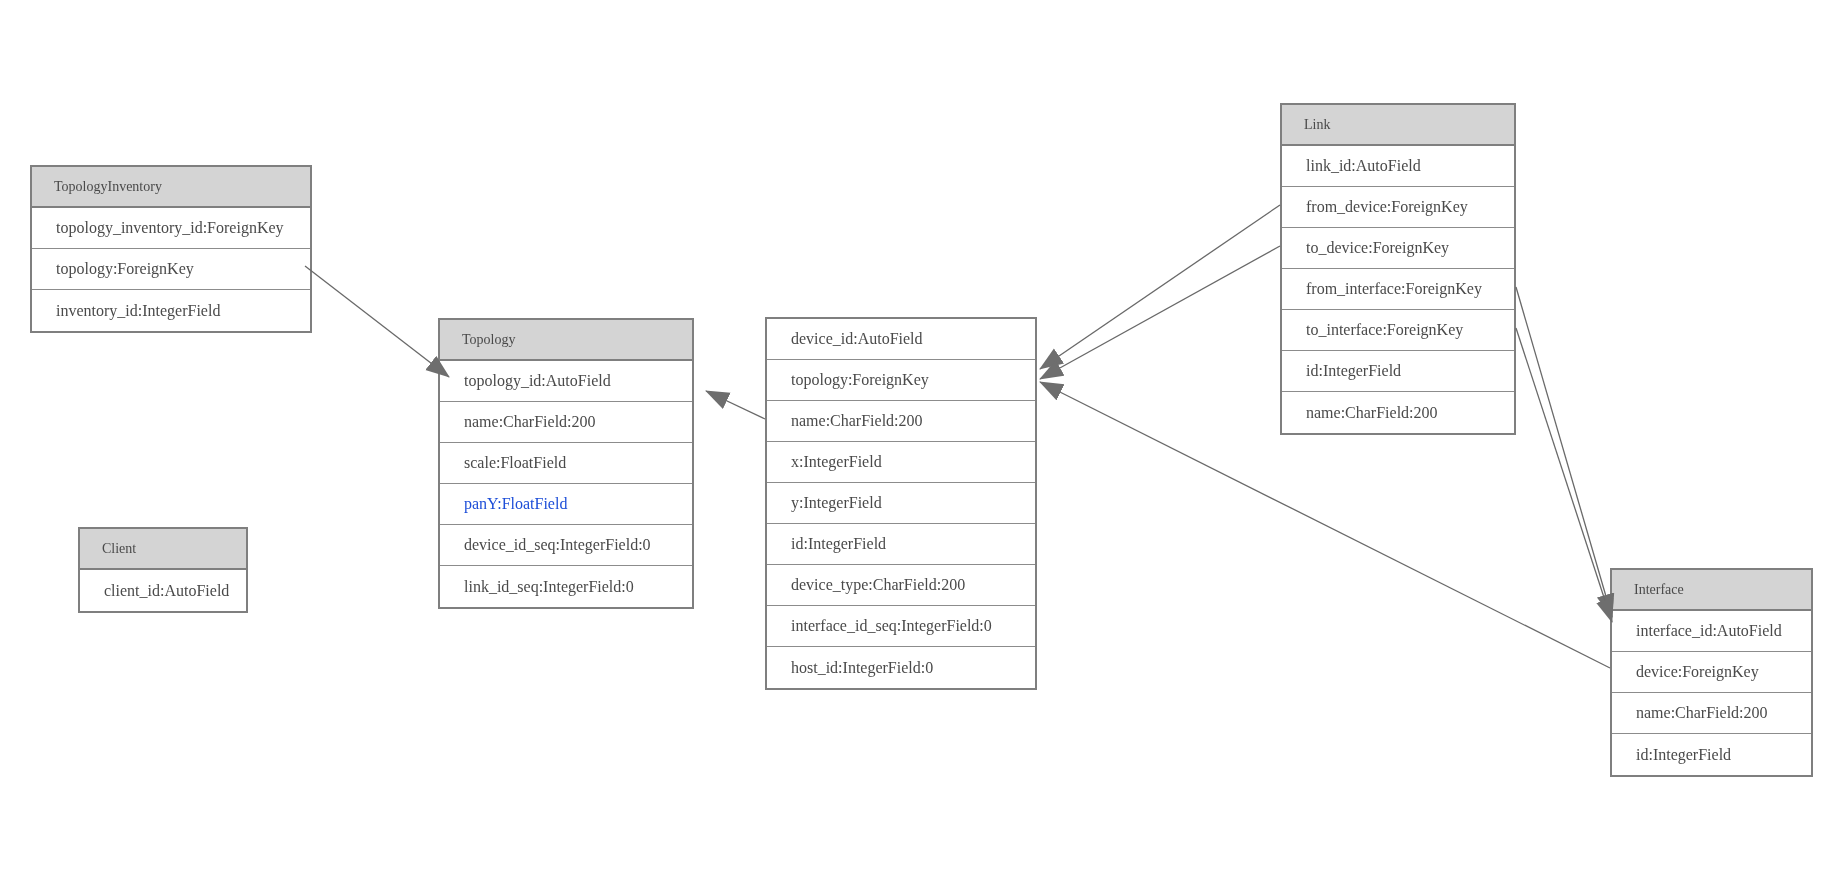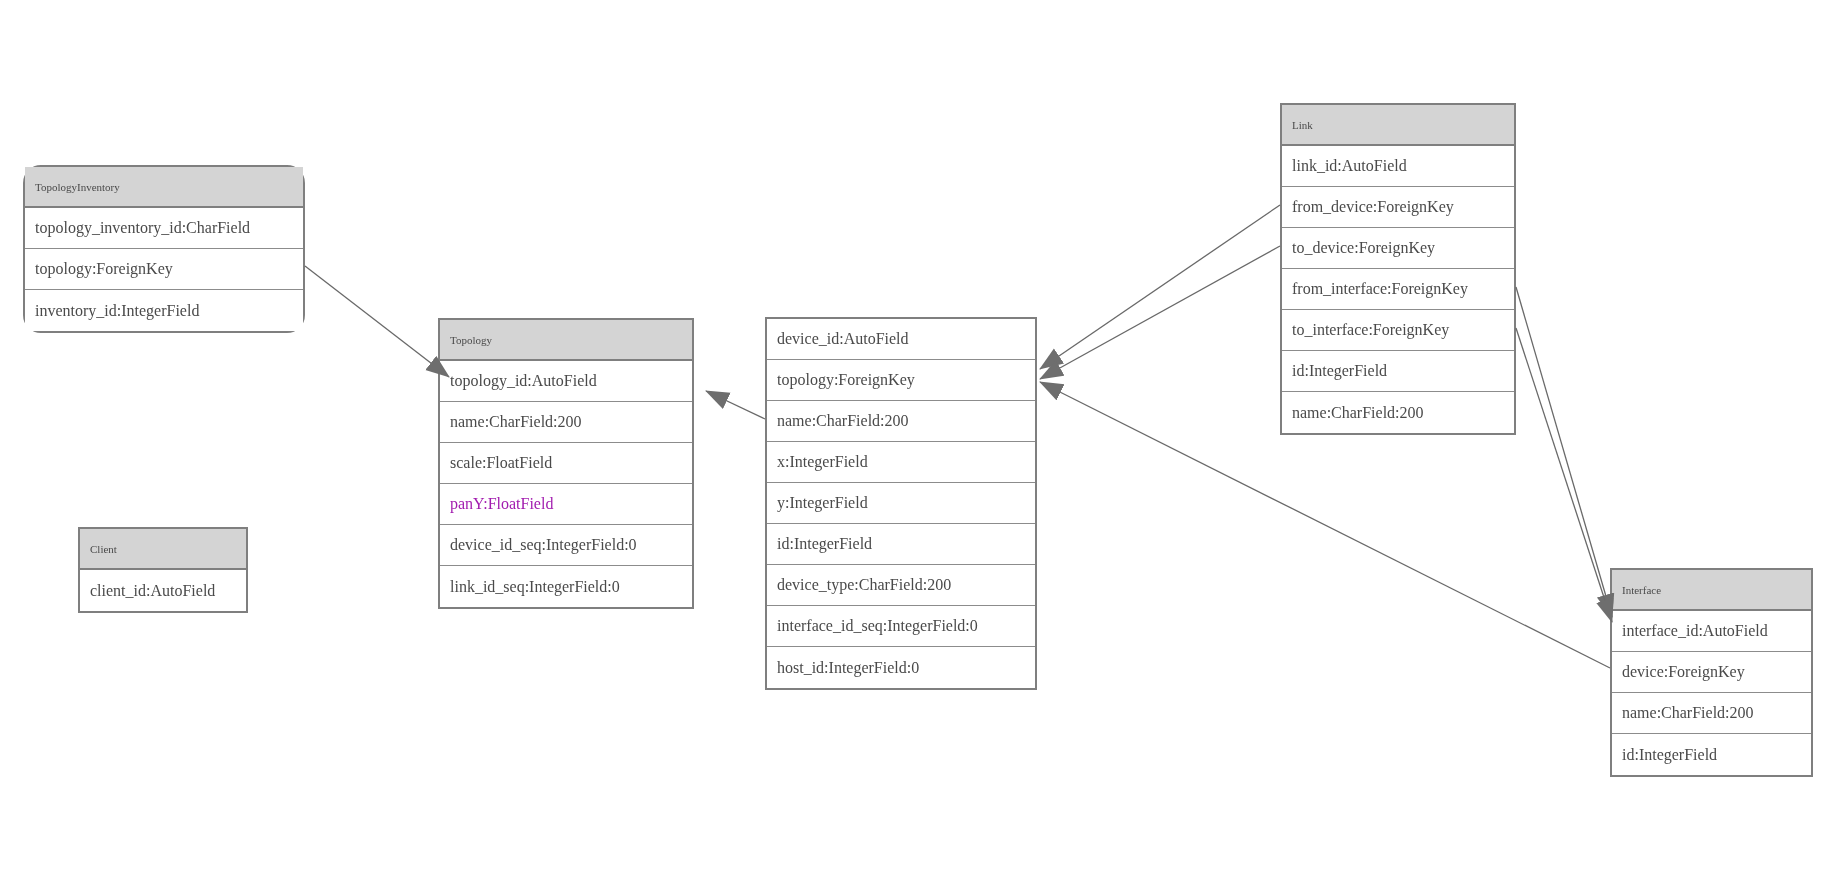--- a/index.html
+++ b/index.html
@@ -15,57 +15,57 @@
     box-sizing:border-box;
     border:2px solid #7f7f7f;
     background:#ffffff;
   }
   .model-table .thead{
     box-sizing:border-box;
     height:41px;
     background:#d4d4d4;
     border-bottom:2px solid #7f7f7f;
     display:flex;align-items:center;
-    padding-left:10px;
-    font-size:11px;color:#4a4a4a;
+    padding-left:22px;
+    font-size:14px;color:#4a4a4a;
     white-space:nowrap;overflow:hidden;
   }
   .model-table .trow{
     box-sizing:border-box;
     height:41px;
     border-bottom:1px solid #8c8c8c;
     display:flex;align-items:center;
-    padding-left:10px;
+    padding-left:24px;
     font-size:16px;color:#4a4a4a;
     background:#ffffff;
     white-space:nowrap;overflow:hidden;
   }
   .model-table .trow:last-child{border-bottom:none;}
   svg.edges{
     position:absolute;left:0;top:0;width:1824px;height:874px;
     pointer-events:none;
   }
 </style>
 </head>
 <body>
 
 <div class="canvas">
 
-<div class="model-table" style="left: 23px; top: 165px; width: 282px; border-color: rgb(127, 127, 127); border-radius: 18px;">
+<div class="model-table" style="left: 30px; top: 165px; width: 282px; border-color: rgb(127, 127, 127);">
       <div class="thead" style="background: rgb(212, 212, 212); color: rgb(74, 74, 74);">TopologyInventory</div>
-      <div class="trow" style="color: rgb(74, 74, 74);">topology_inventory_id:CharField</div>
+      <div class="trow" style="color: rgb(74, 74, 74);">topology_inventory_id:ForeignKey</div>
       <div class="trow" style="color: rgb(74, 74, 74);">topology:ForeignKey</div>
       <div class="trow" style="color: rgb(74, 74, 74);">inventory_id:IntegerField</div>
     </div>
     <div class="model-table" style="left: 438px; top: 318px; width: 256px; border-color: rgb(127, 127, 127);">
       <div class="thead" style="background: rgb(212, 212, 212); color: rgb(74, 74, 74);">Topology</div>
       <div class="trow" style="color: rgb(74, 74, 74);">topology_id:AutoField</div>
       <div class="trow" style="color: rgb(74, 74, 74);">name:CharField:200</div>
       <div class="trow" style="color: rgb(74, 74, 74);">scale:FloatField</div>
-      <div class="trow" style="color: #a21caf; text-align: center;">panY:FloatField</div>
+      <div class="trow" style="color: #1d4ed8; text-align: center;">panY:FloatField</div>
       <div class="trow" style="color: rgb(74, 74, 74);">device_id_seq:IntegerField:0</div>
       <div class="trow" style="color: rgb(74, 74, 74);">link_id_seq:IntegerField:0</div>
     </div>
     <div class="model-table" style="left: 78px; top: 527px; width: 170px; border-color: rgb(127, 127, 127);">
       <div class="thead" style="background: rgb(212, 212, 212); color: rgb(74, 74, 74);">Client</div>
       <div class="trow" style="color: rgb(74, 74, 74);">client_id:AutoField</div>
     </div>
     <div class="model-table" style="left: 765px; top: 317px; width: 272px; border-color: rgb(127, 127, 127);">
       <div class="trow" style="color: rgb(74, 74, 74);">device_id:AutoField</div>
       <div class="trow" style="color: rgb(74, 74, 74);">topology:ForeignKey</div>

